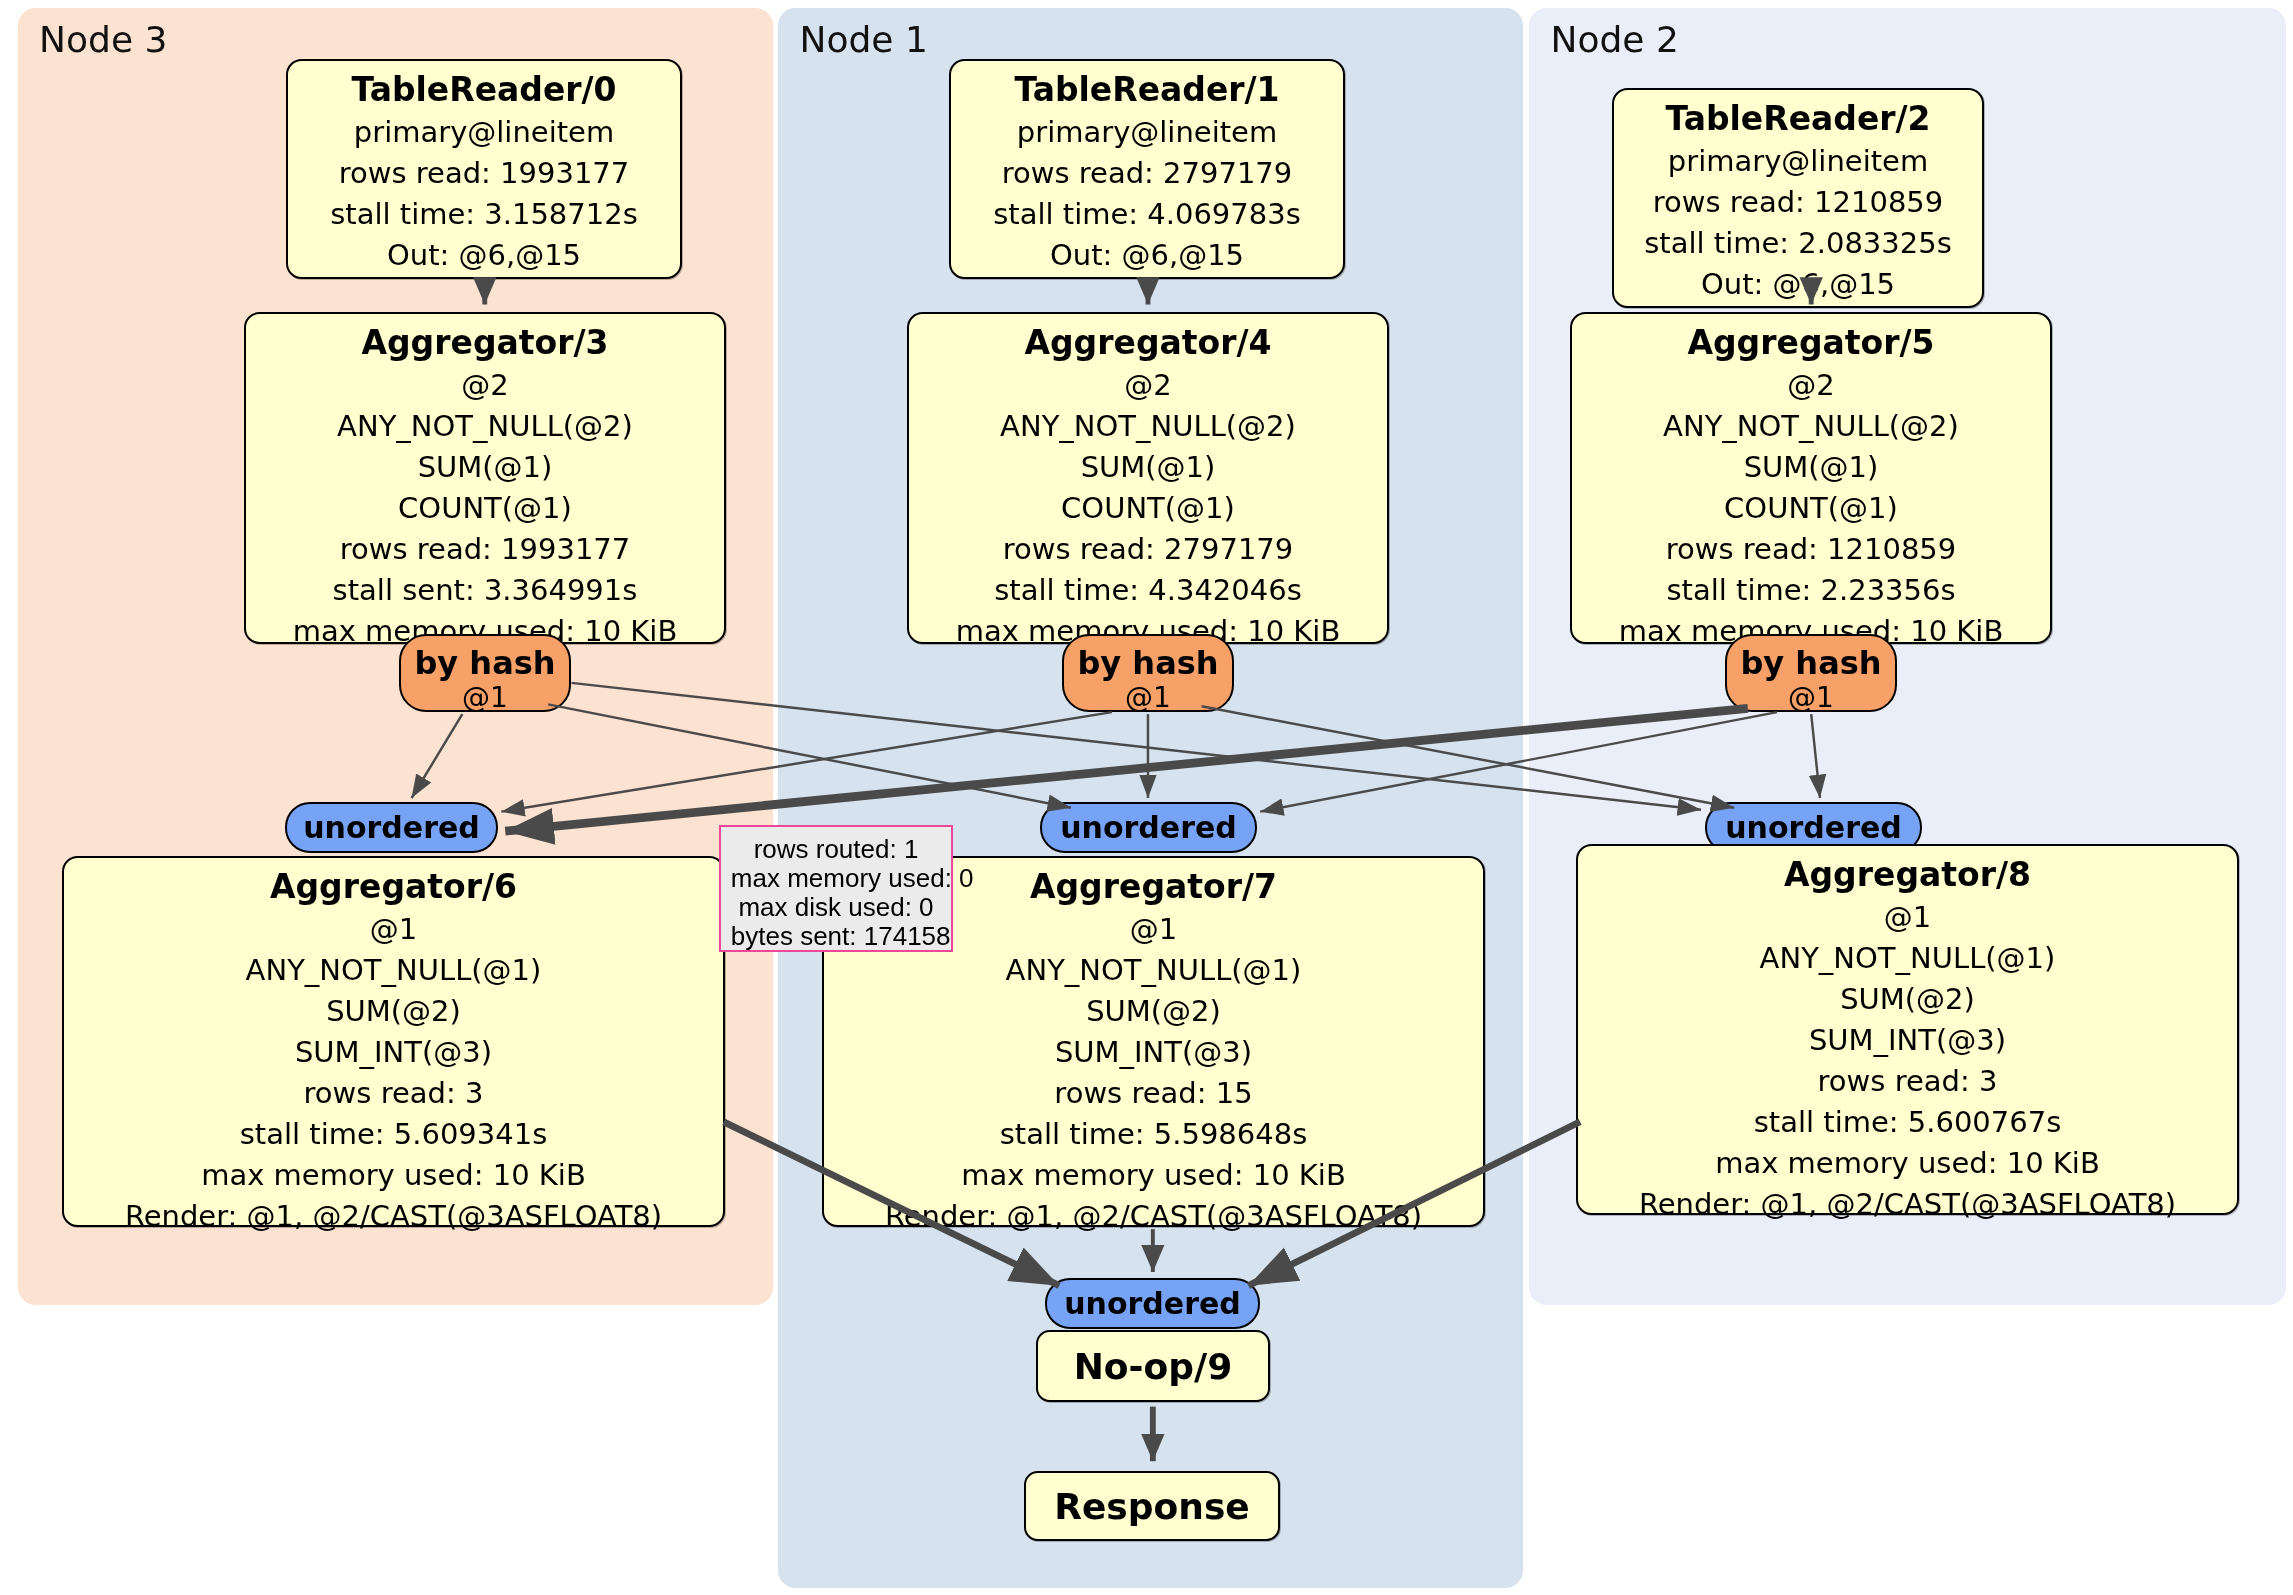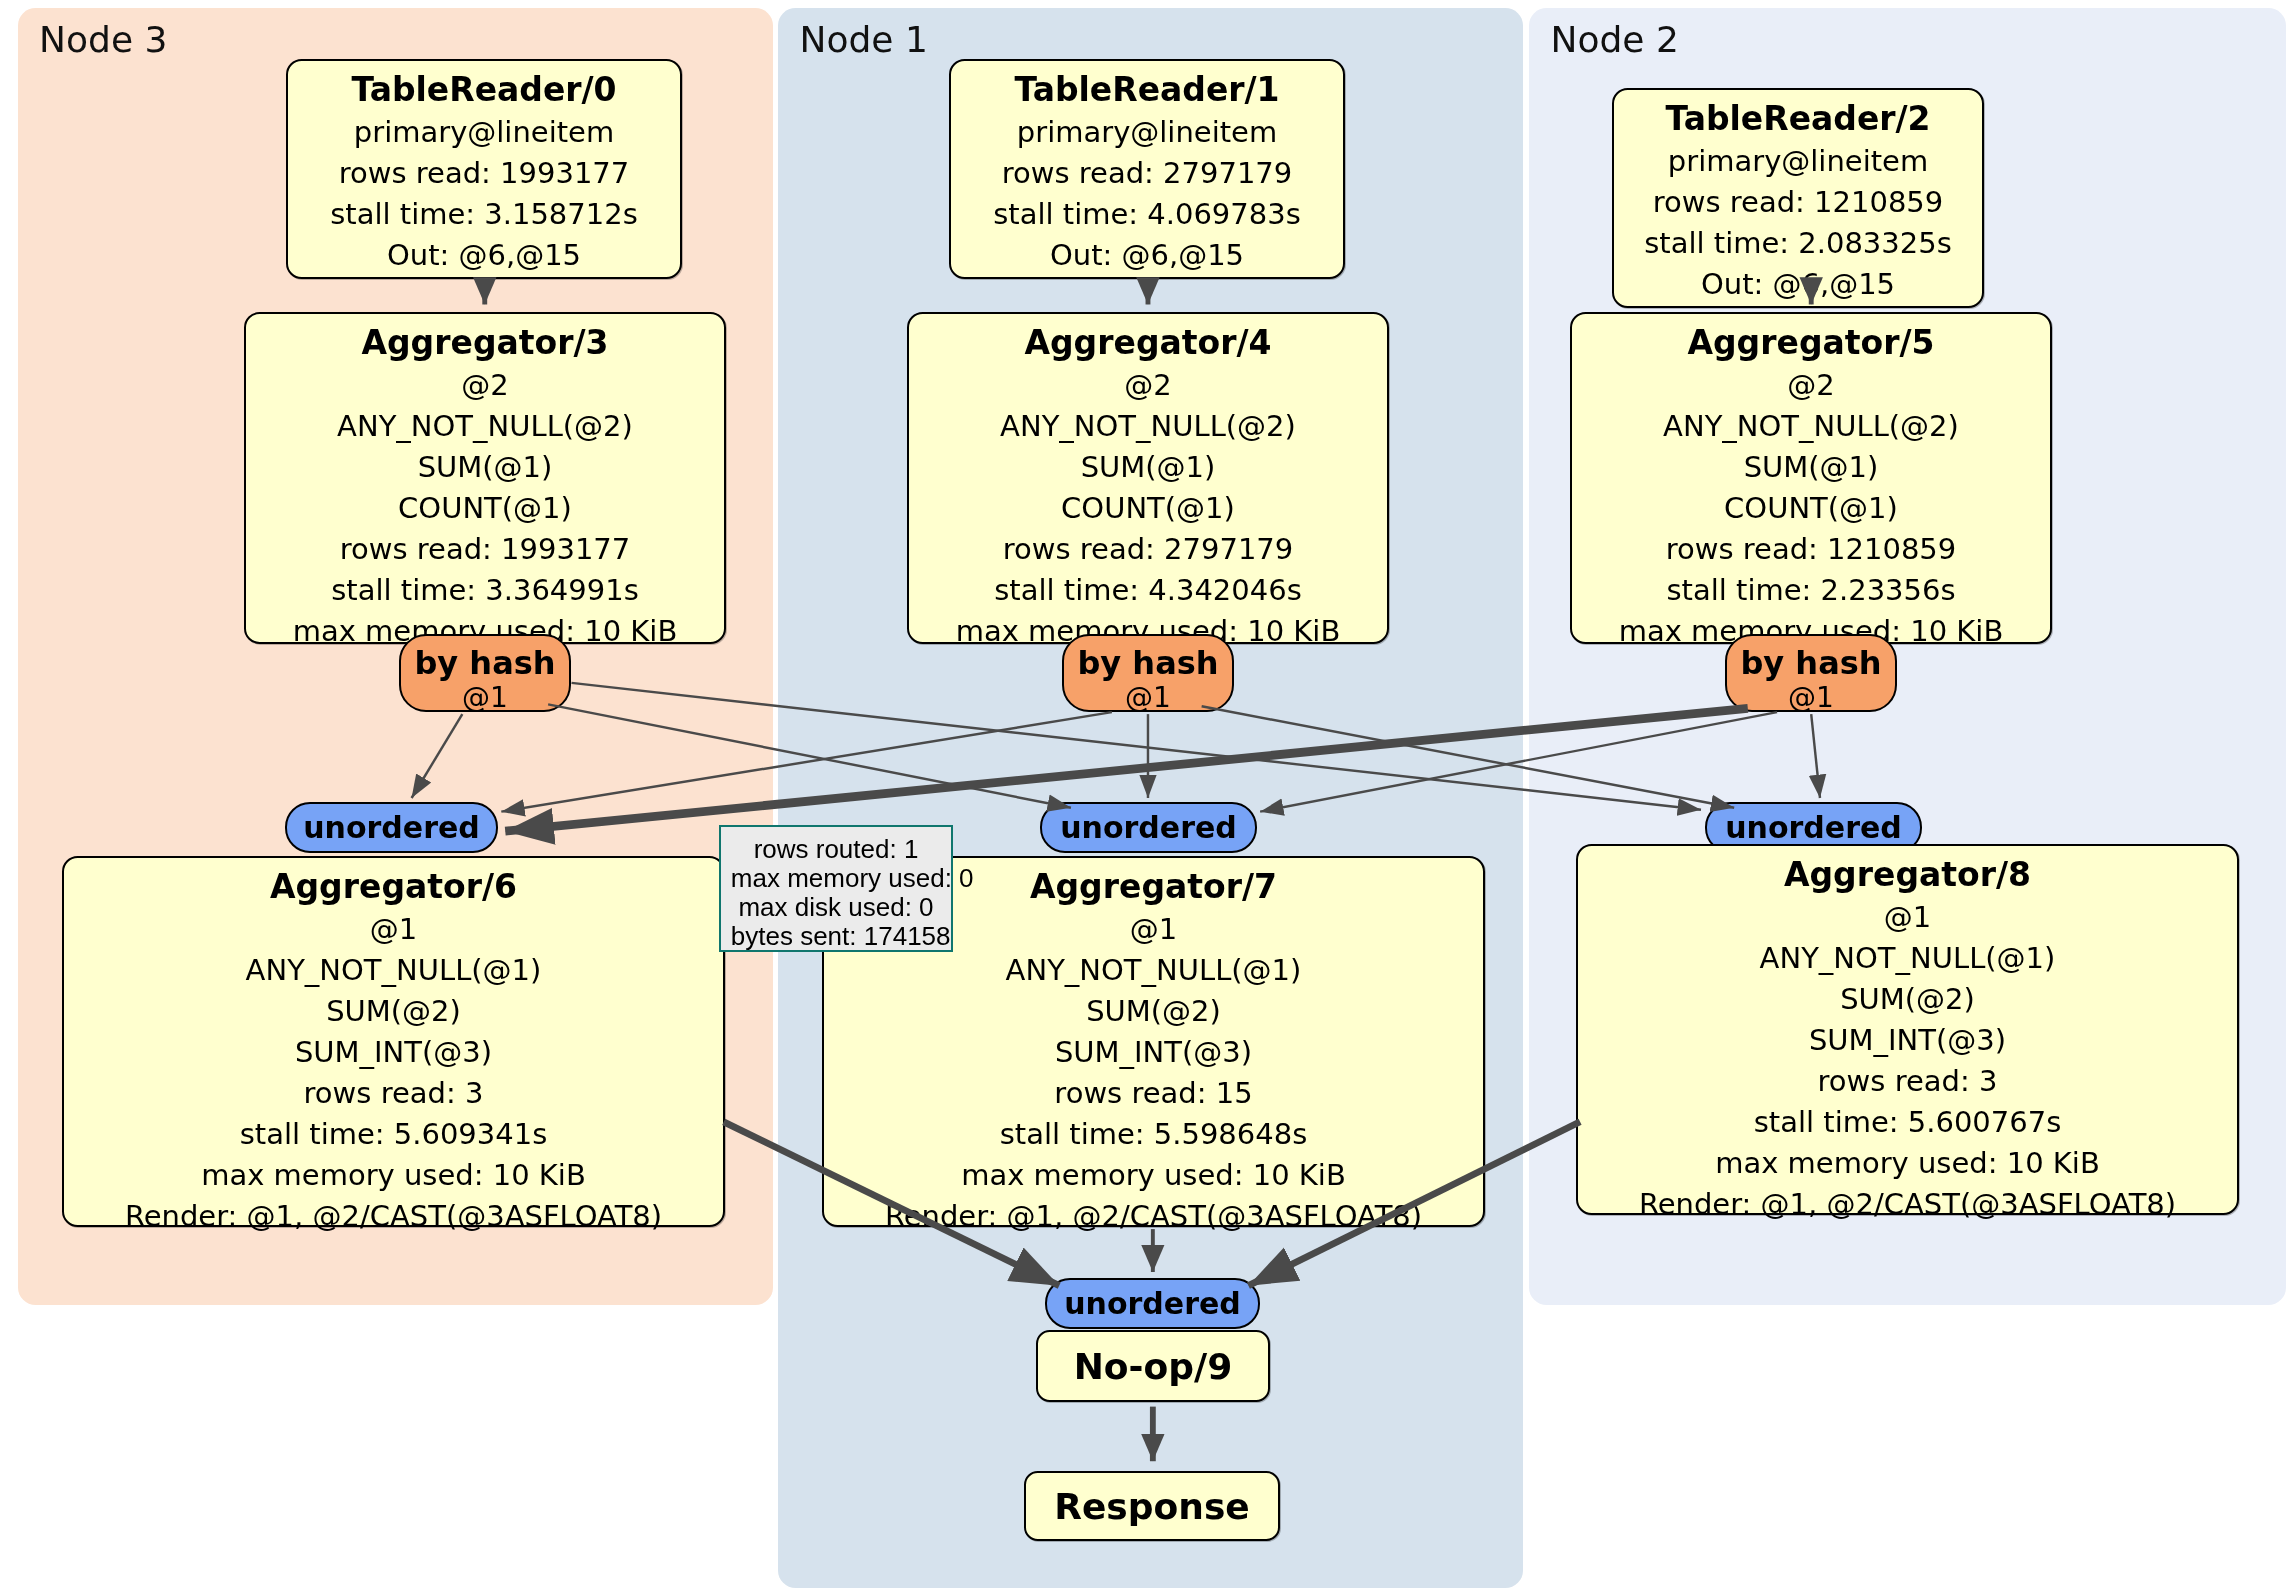--- a/index.html
+++ b/index.html
@@ -34,21 +34,21 @@
     background:var(--sync-bg);border-radius:25px;
     font-weight:bold;font-size:30px;display:flex;align-items:center;justify-content:center;
   }
   .terminal{
     position:absolute;background:var(--box-bg);border:2.9px solid #000;border-radius:13.7px;
     display:flex;align-items:center;justify-content:center;
     font-weight:bold;font-size:36px;box-sizing:border-box;
     box-shadow:1px 1px 0 rgba(0,0,0,0.25);
   }
   .tooltip{
-    position:absolute;background:var(--tooltip-bg);border:2px solid #0f766e;
+    position:absolute;background:var(--tooltip-bg);border:2px solid #ec4899;
     text-align:center;font-family:"Liberation Sans",sans-serif;
     padding:7.8px 9.8px;box-sizing:border-box;z-index:30;
   }
   .tooltip .ln{font-size:26px;line-height:29px;font-family:"Liberation Sans",sans-serif;}
   #edges{position:absolute;left:0;top:0;z-index:20;pointer-events:none;}
   #edges line{stroke:var(--edge);}
   #edges .ah{fill:var(--edge);}
   .layer-nodes{position:absolute;left:0;top:0;width:100%;height:100%;z-index:10;}
 </style>
 </head>
@@ -95,21 +95,21 @@
   </div>
 
   <div class="box" style="left:244px;top:312px;width:482px;height:332px;">
     <div class="box-title">Aggregator/3</div>
     <div>
         <div class="ln">@2</div>
         <div class="ln">ANY_NOT_NULL(@2)</div>
         <div class="ln">SUM(@1)</div>
         <div class="ln">COUNT(@1)</div>
         <div class="ln">rows read: 1993177</div>
-        <div class="ln">stall time: 3.364991s</div>
+        <div class="ln">stall sent: 3.364991s</div>
         <div class="ln">max memory used: 10 KiB</div>
       </div>
   </div>
   <div class="box" style="left:907px;top:312px;width:482px;height:332px;">
     <div class="box-title">Aggregator/4</div>
     <div>
         <div class="ln">@2</div>
         <div class="ln">ANY_NOT_NULL(@2)</div>
         <div class="ln">SUM(@1)</div>
         <div class="ln">COUNT(@1)</div>

